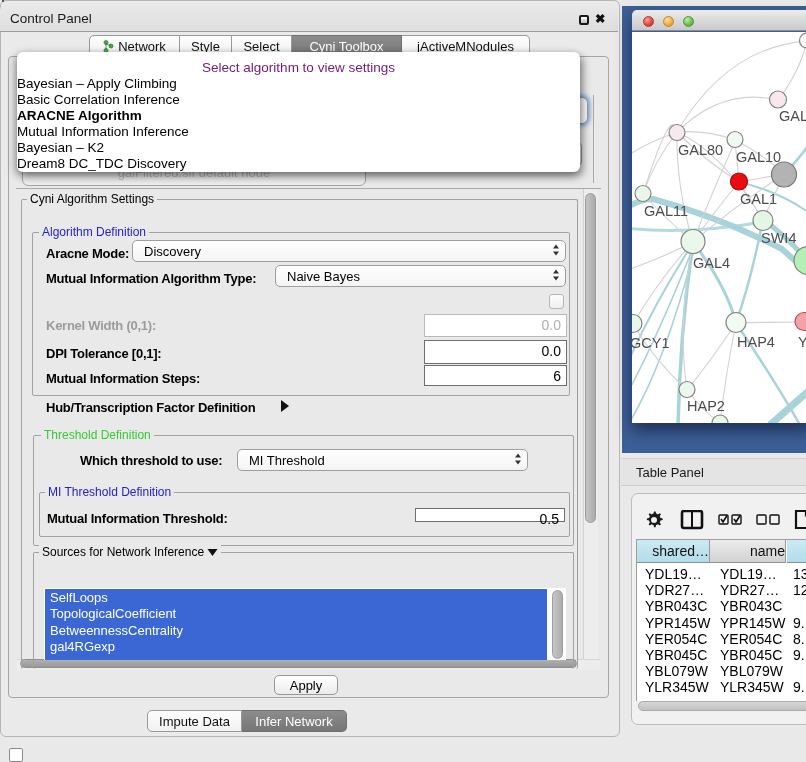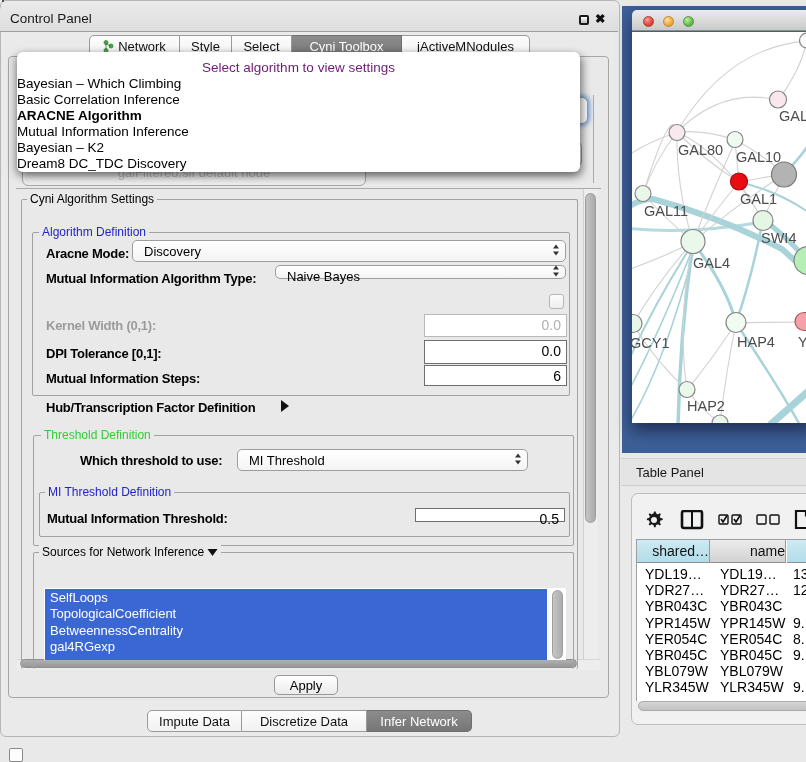--- a/index.html
+++ b/index.html
@@ -107,21 +107,21 @@
 <div class="gbt" style="left:39px; top:225px; color:#2222cc;">Algorithm Definition</div>
 <div class="lbl" style="left:46px; top:246px;">Aracne Mode:</div>
 <div class="combo" style="left:132px; top:240px; width:434px; height:22px;">
       <span class="ctext">Discovery</span>
       <svg width="8" height="12" viewBox="0 0 8 12">
         <path d="M4 0.5 L7 4.5 L1 4.5 Z" fill="#333"></path>
         <path d="M4 11.5 L7 7.5 L1 7.5 Z" fill="#333"></path>
       </svg>
     </div>
 <div class="lbl" style="left:46px; top:271px;">Mutual Information Algorithm Type:</div>
-<div class="combo" style="left:275px; top:265px; width:291px; height:14px;">
+<div class="combo" style="left:275px; top:265px; width:291px; height:22px;">
       <span class="ctext">Naive Bayes</span>
       <svg width="8" height="12" viewBox="0 0 8 12">
         <path d="M4 0.5 L7 4.5 L1 4.5 Z" fill="#333"></path>
         <path d="M4 11.5 L7 7.5 L1 7.5 Z" fill="#333"></path>
       </svg>
     </div>
 <div class="abs" style="left:549px; top:294px; width:15px; height:15px; border:1px solid #b5b5b5; border-radius:3px; background:linear-gradient(#fdfdfd,#eeeeee);"></div>
 <div class="lbl dis" style="left:46px; top:318px;">Kernel Width (0,1):</div>
 <div class="inp dis" style="left:424px; top:314px; width:143px; height:23px;">0.0</div>
 <div class="lbl" style="left:46px; top:346px;">DPI Tolerance [0,1]:</div>
@@ -172,28 +172,27 @@
           <path d="M3 2.5 L3 10.5 M3 4 L8 6" stroke="#2e7d32" stroke-width="0.8" fill="none"></path>
         </svg>Network</div>
   <div class="tab" style="width:52px;">Style</div>
   <div class="tab" style="width:60px;">Select</div>
   <div class="tab sel" style="width:110px;">Cyni Toolbox</div>
   <div class="tab last" style="width:128px;">jActiveMNodules</div>
 </div>
 
 <div id="bottabs" class="abs tabrow">
   <div class="tab first" style="width:95px;">Impute Data</div>
-  <div class="tab" style="width:125px;">Discretize Data</div>
   <div class="tab sel last" style="width:105px;">Infer Network</div>
 </div>
 <div id="bcheck" class="abs"></div>
 
 <div id="popup" class="abs">
   <div class="prompt">Select algorithm to view settings</div>
-  <div class="it" style="top:24px;">Bayesian – Which Climbing</div>
+  <div class="it" style="top:24px;">Bayesian – Apply Climbing</div>
   <div class="it" style="top:40px;">Basic Correlation Inference</div>
   <div class="it" style="top:56px; font-weight:bold;">ARACNE Algorithm</div>
   <div class="it" style="top:72px;">Mutual Information Inference</div>
   <div class="it" style="top:88px;">Bayesian – K2</div>
   <div class="it" style="top:104px;">Dream8 DC_TDC Discovery</div>
 </div>
 
 <div id="bluearea" class="abs">
   <div id="netframe" class="abs">
     <div id="nettitle">

